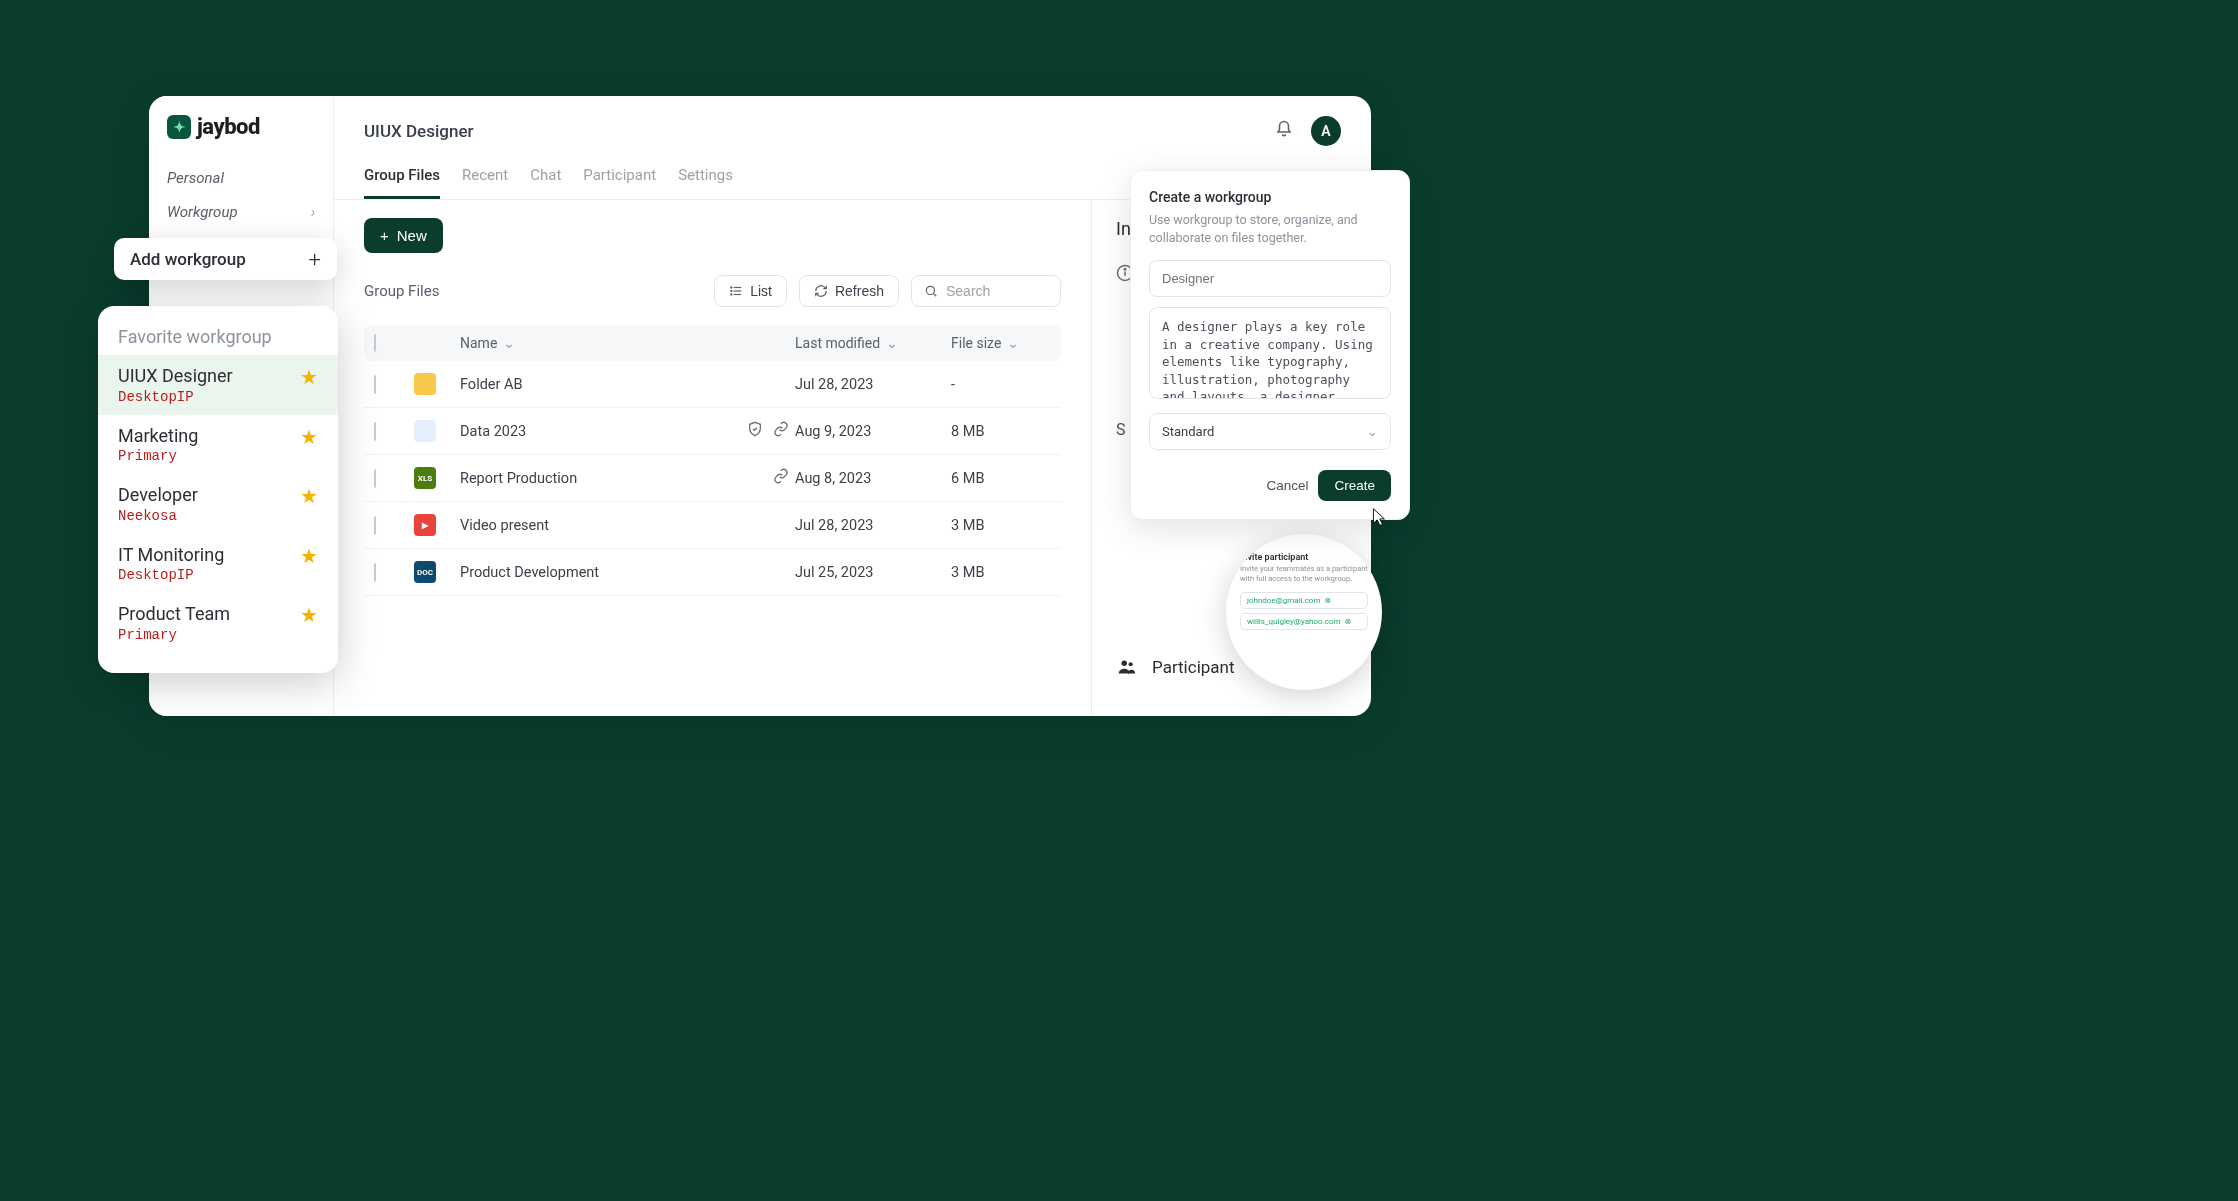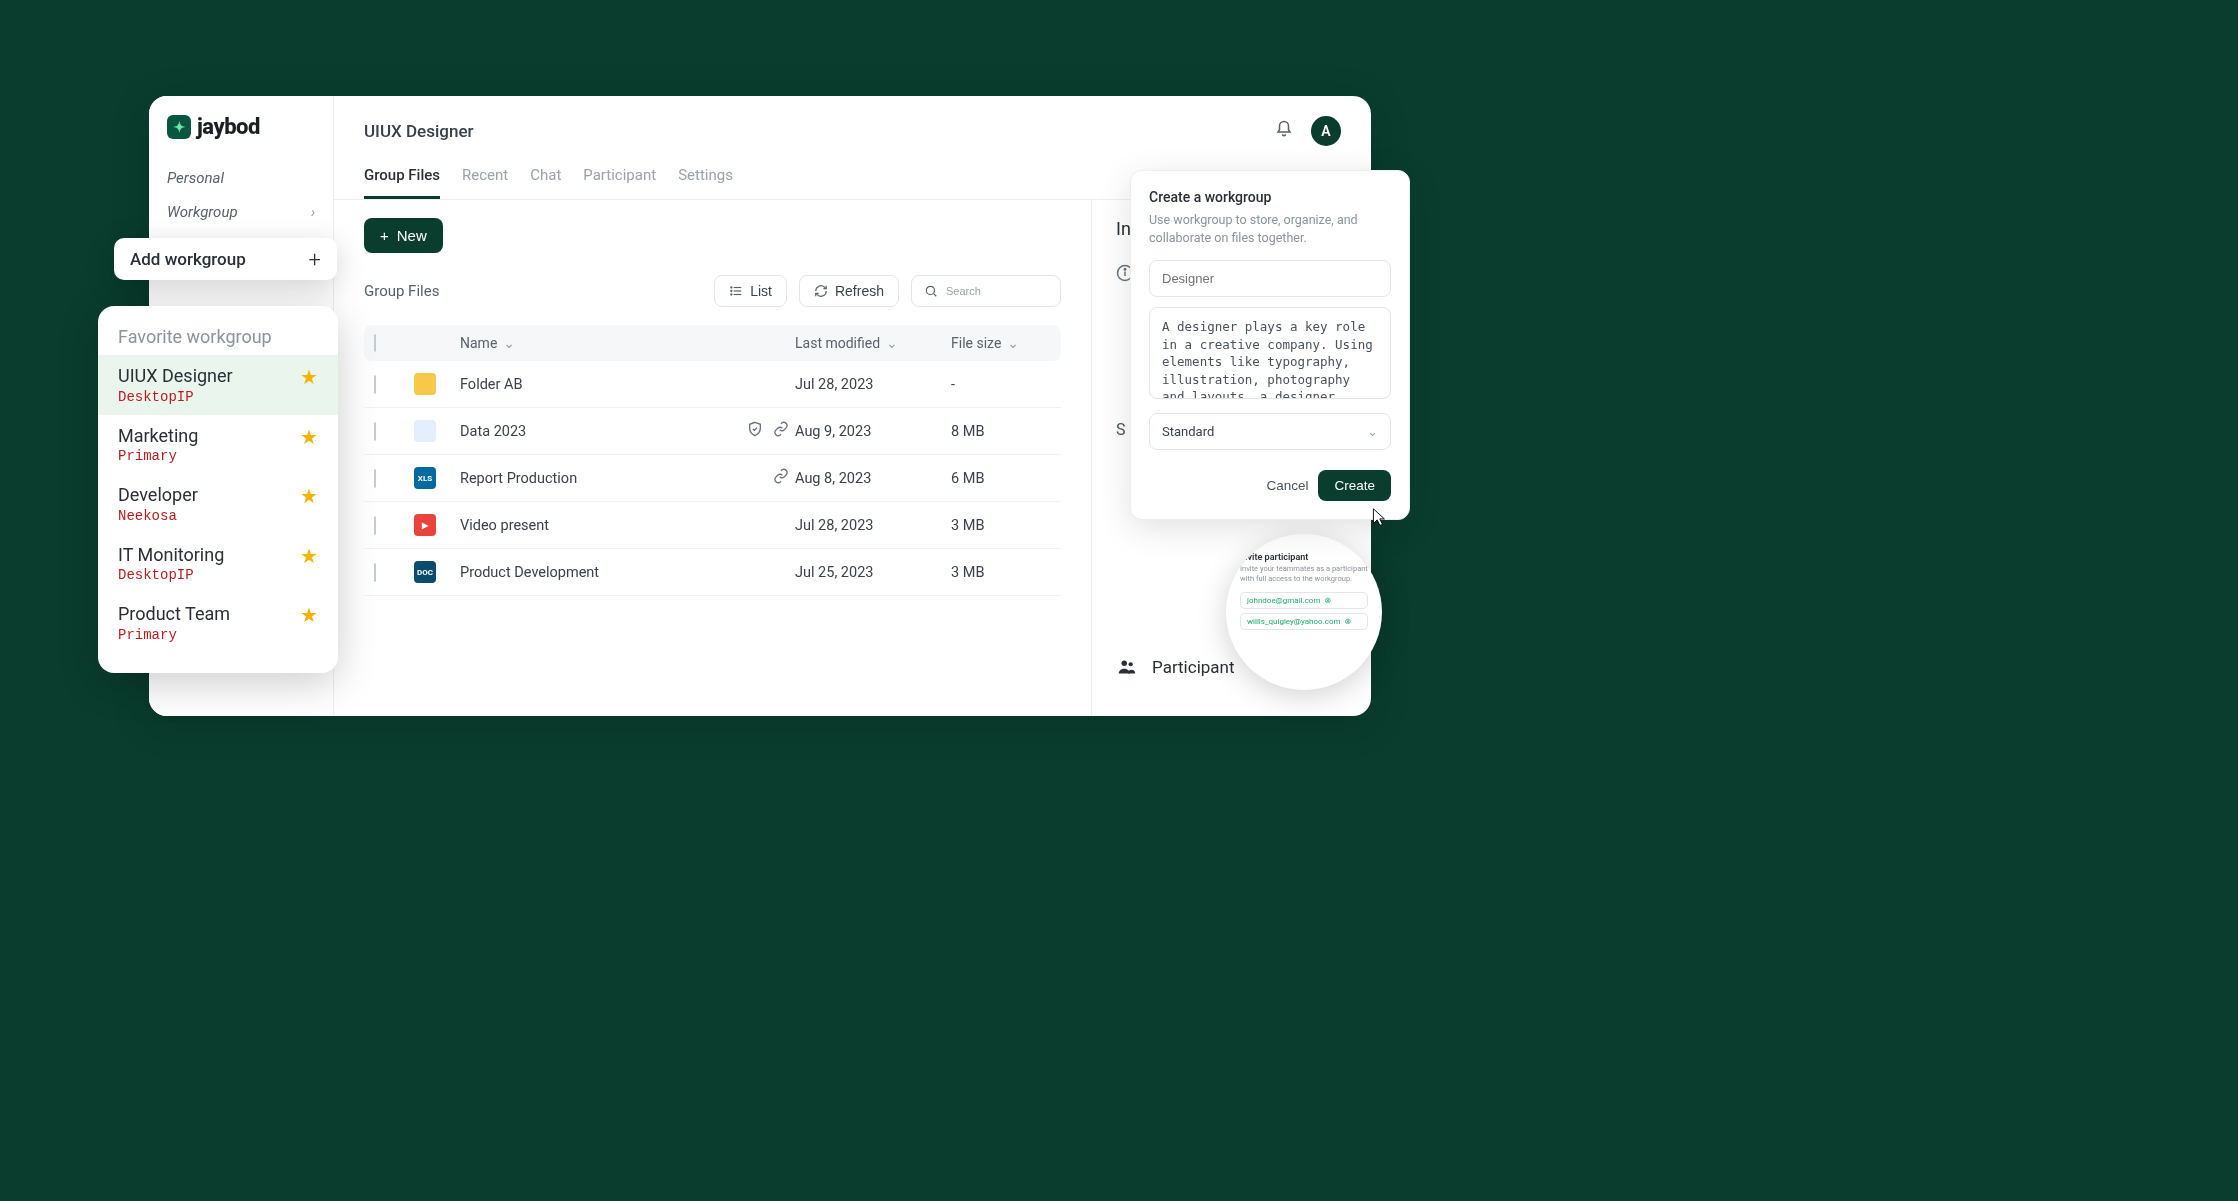--- a/index.html
+++ b/index.html
@@ -122,21 +122,21 @@
     border:1px solid #e1e5ea; background:#fff; border-radius:8px;
     padding: 7px 14px; font-size:14px; color:#3b424b;
     display:inline-flex; align-items:center; gap:7px; cursor:pointer;
   }
   .search-wrap {
     border:1px solid #e1e5ea; border-radius:8px;
     padding: 0 12px; display:flex; align-items:center; gap:8px;
     width: 150px;
   }
   .search-wrap input {
-    border:none; outline:none; font-size:11px;
+    border:none; outline:none; font-size:14px;
     padding:7px 0; width:100%; color:#3b424b;
   }
   .search-wrap input::placeholder { color:#9aa2aa; }
   .ico { color:#5a6168; display:inline-flex; }
 
   
   .tbl { margin-top: 18px; font-size:14.5px; }
   .tbl-head, .tbl-row {
     display:grid;
     grid-template-columns: 34px 40px 1fr 60px 150px 100px;
@@ -156,21 +156,21 @@
   .checkbox {
     width:16px;height:16px;border:1.5px solid #c5cbd2;border-radius:4px;background:#fff;
   }
   .file-icon {
     width: 22px; height:22px; border-radius:4px;
     display:flex;align-items:center;justify-content:center;
     font-size:8px; font-weight:700; color:#fff;
   }
   .fi-folder{background:#f7c948;}
   .fi-water{background:#e5eefc;}
-  .fi-xls{background:#0369a1;}
+  .fi-xls{background:#4d7c0f;}
   .fi-vid{background:#e8443b;}
   .fi-doc{background:#0c4a6e;}
   .fi-zip{background:#3d55cc;}
   .row-icons { display:flex; gap:10px; justify-content:flex-end; color:#6a727c;}
   .chevsm{ color:#9aa2aa; }
 
   .info-pane .info-h { font-size:18px; color:#2a2f35; padding-bottom:10px;}
   .info-line { display:flex; align-items:center; gap:12px; padding: 14px 0; color:#4a515b;}
   .info-line svg{ flex-shrink:0;}
   .participant-bottom {

